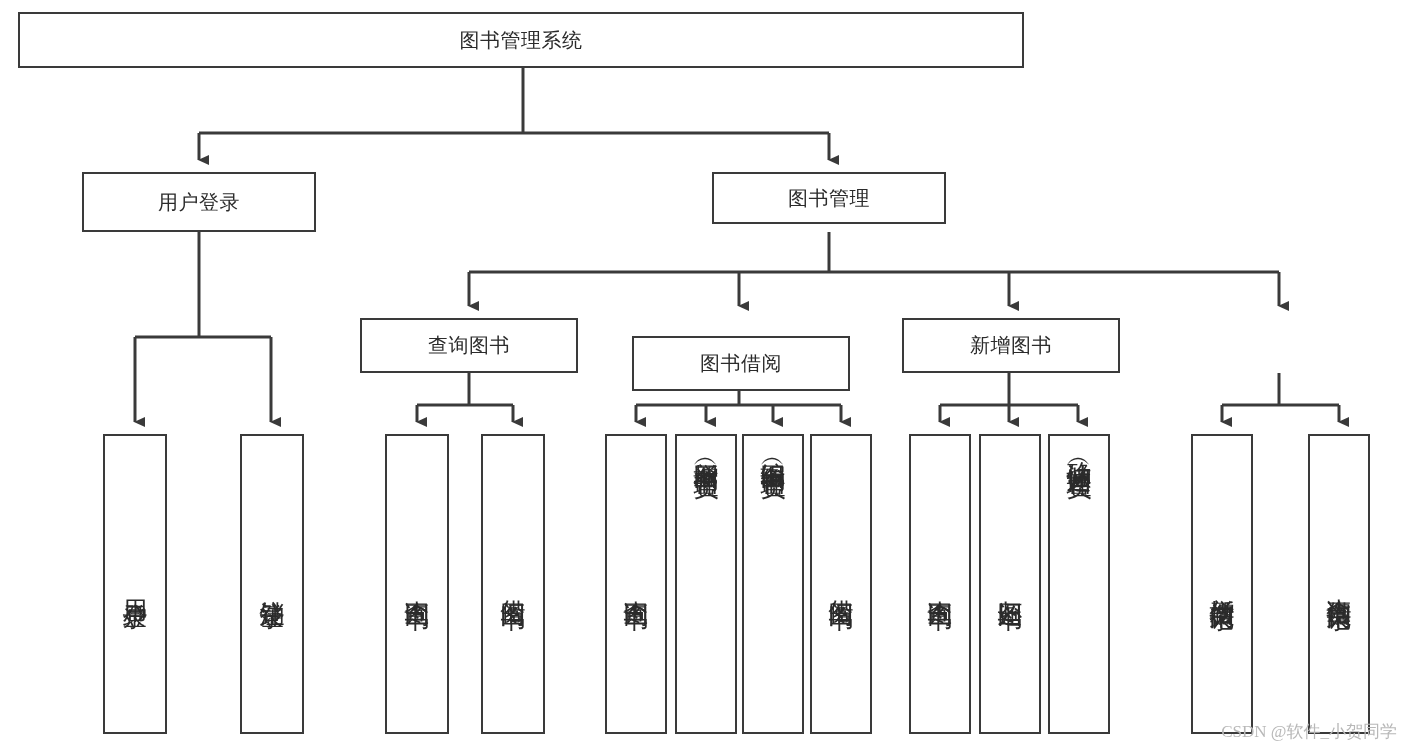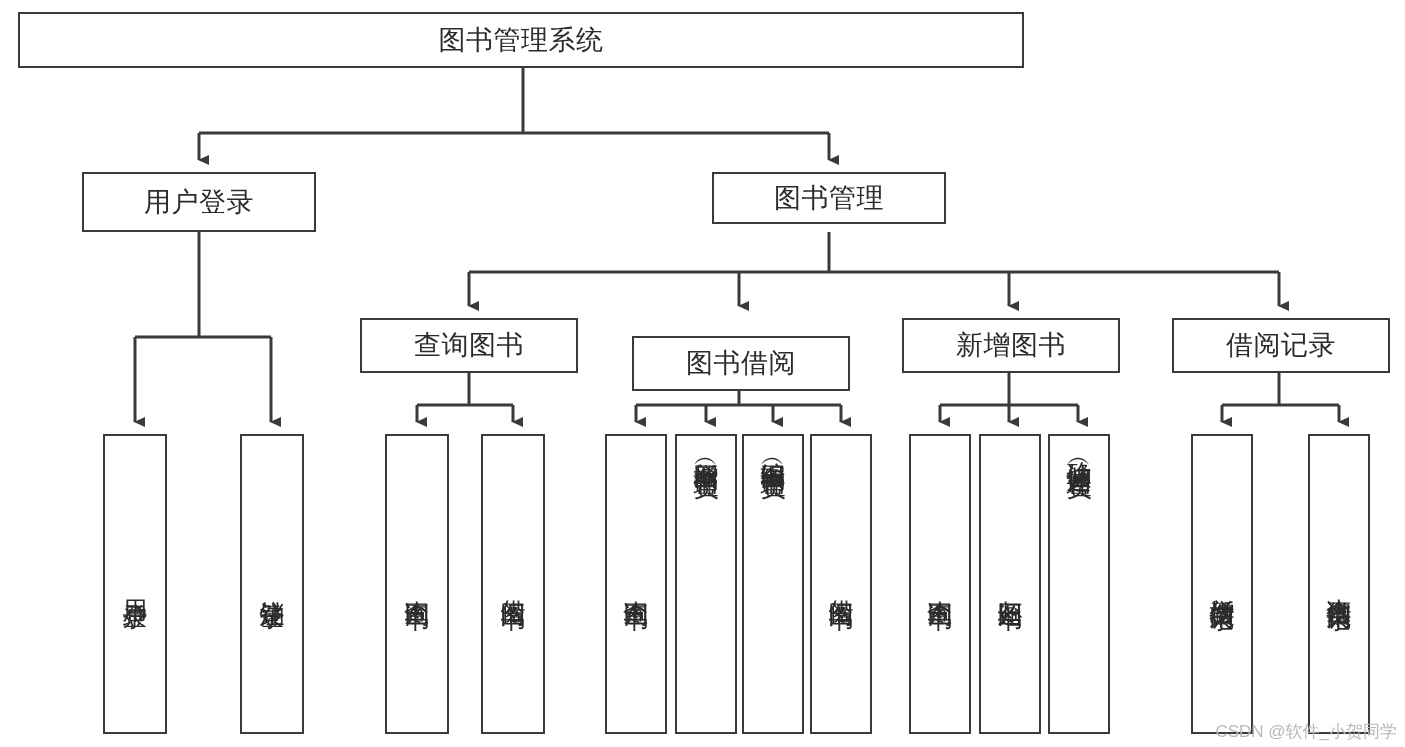--- a/index.html
+++ b/index.html
@@ -36,21 +36,21 @@
     justify-content: center;
     color: #2b2b2b;
   }
   .node .label {
     display: block;
     text-align: center;
     line-height: 1.05;
     letter-spacing: 0.5px;
   }
   .node.horiz .label {
-    font-size: 27px;
+    font-size: 20px;
     writing-mode: horizontal-tb;
   }
   .node.vert {
     align-items: flex-start;
     justify-content: center;
     padding-top: 6px;
   }
   .node.vert .label {
     writing-mode: vertical-rl;
     text-orientation: upright;
@@ -63,21 +63,21 @@
     align-items: center;
     padding-top: 0;
   }
   #watermark {
     position: absolute;
     right: 8px;
     bottom: 4px;
     font-size: 17px;
     color: #b8b8b8;
     white-space: nowrap;
-    font-family: Liberation Sans, sans-serif;
+    font-family: Liberation Serif, serif;
   }
 </style>
 </head>
 <body>
 
 <div id="canvas">
 
   <svg id="edges" viewBox="0 0 1405 747" xmlns="http://www.w3.org/2000/svg">
     <defs>
       <marker id="arw" markerWidth="10" markerHeight="11" refX="5" refY="10" orient="auto" markerUnits="userSpaceOnUse">
@@ -141,23 +141,20 @@
 
   <div class="node horiz" style="left:360px; top:318px; width:218px; height:55px;">
     <span class="label">查询图书</span>
   </div>
   <div class="node horiz" style="left:632px; top:336px; width:218px; height:55px;">
     <span class="label">图书借阅</span>
   </div>
   <div class="node horiz" style="left:902px; top:318px; width:218px; height:55px;">
     <span class="label">新增图书</span>
   </div>
-  <div class="node horiz" style="left:1172px; top:318px; width:218px; height:55px;">
-    <span class="label">借阅记录</span>
-  </div>
 
   <div class="node vert mid" style="left:103px; top:434px; width:64px; height:300px;">
     <span class="label">用户登录</span>
   </div>
   <div class="node vert mid" style="left:240px; top:434px; width:64px; height:300px;">
     <span class="label">注销登录</span>
   </div>
 
   <div class="node vert mid" style="left:385px; top:434px; width:64px; height:300px;">
     <span class="label">查询图书</span>

